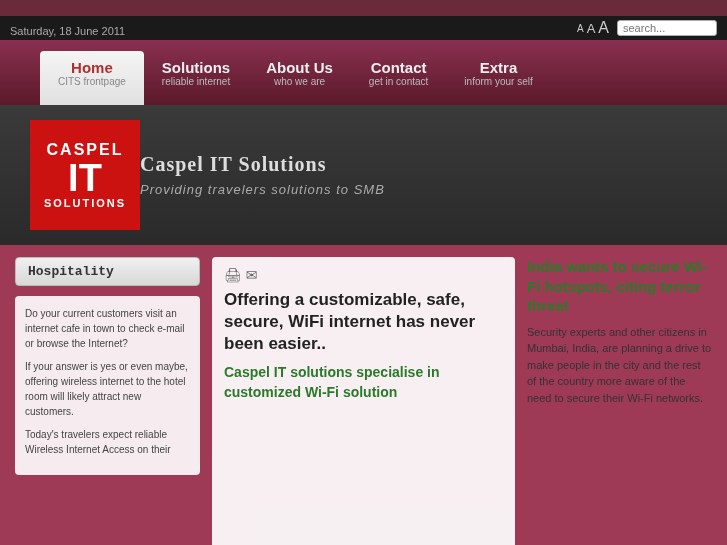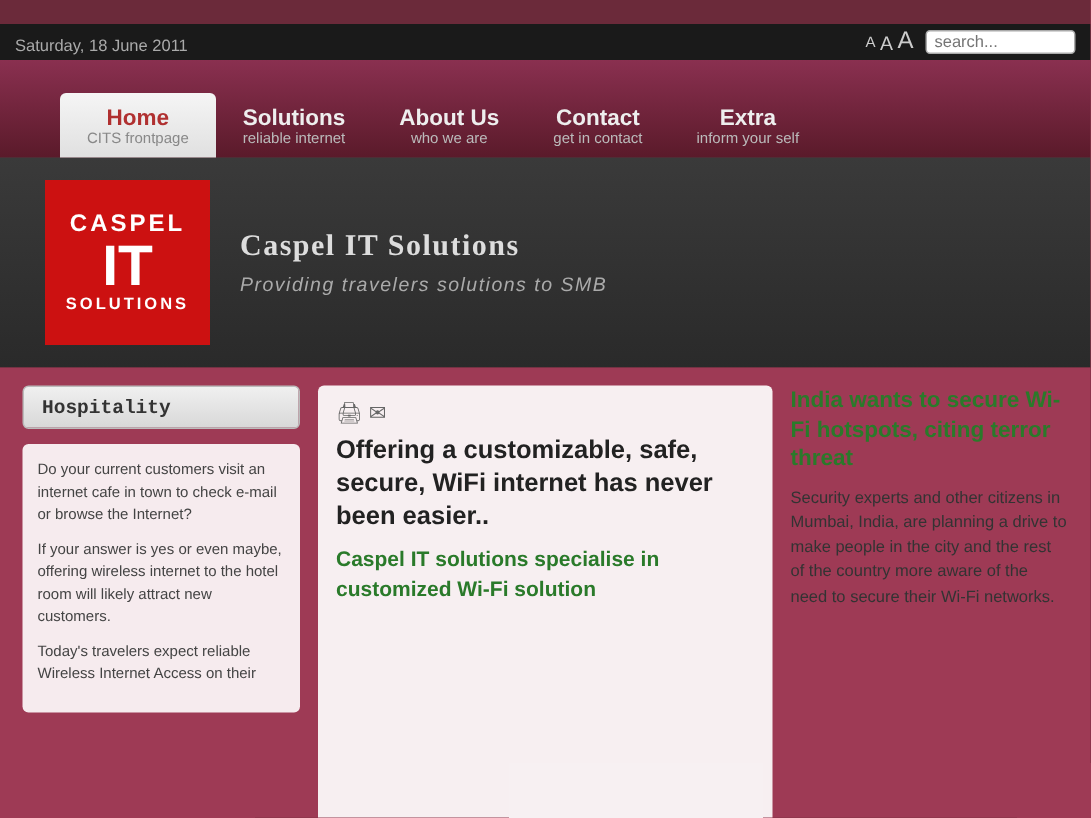--- a/index.html
+++ b/index.html
@@ -43,21 +43,21 @@
     
     .nav-bar {
       background: linear-gradient(to bottom, #8a3050, #5a1a2a);
       padding: 0 40px;
       display: flex;
       align-items: flex-end;
       height: 65px;
       gap: 0;
     }
     .nav-item {
-      padding: 8px 18px 7px;
+      padding: 8px 18px 18px;
       cursor: pointer;
       color: #eee;
       text-align: center;
       position: relative;
     }
     .nav-item.active {
       background: linear-gradient(to bottom, #f5f5f5, #e0e0e0);
       color: #333;
       border-radius: 4px 4px 0 0;
     }
@@ -78,21 +78,20 @@
       color: #888;
     }
 
     
     .hero {
       background: linear-gradient(to bottom, #3a3a3a, #2a2a2a);
       height: 140px;
       display: flex;
       align-items: center;
       padding: 0 30px;
-      gap: 20px;
     }
     .logo-box {
       background: #cc1111;
       width: 110px;
       height: 110px;
       display: flex;
       flex-direction: column;
       align-items: center;
       justify-content: center;
       color: white;

